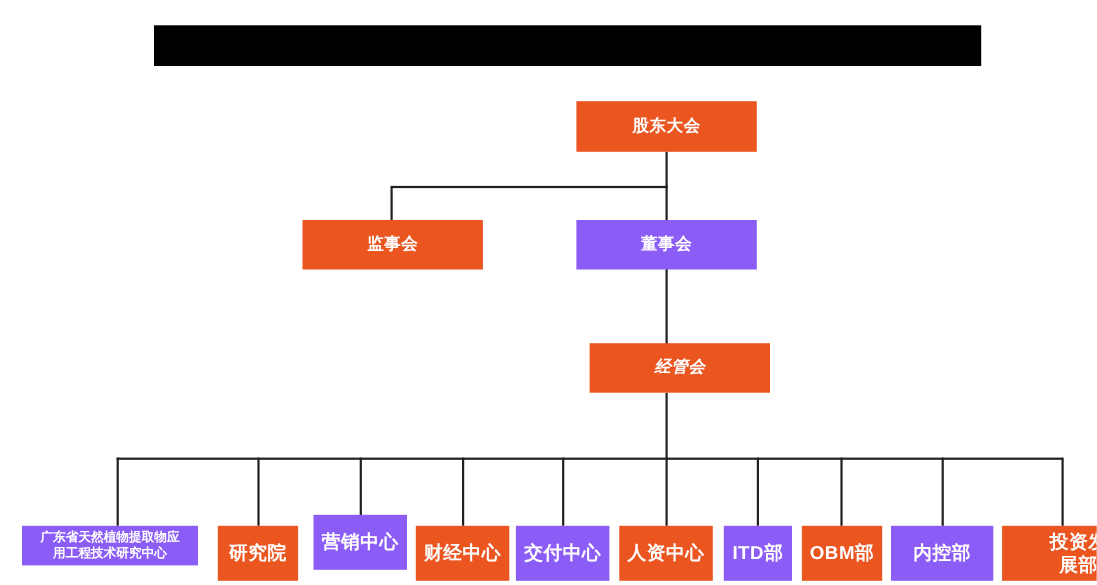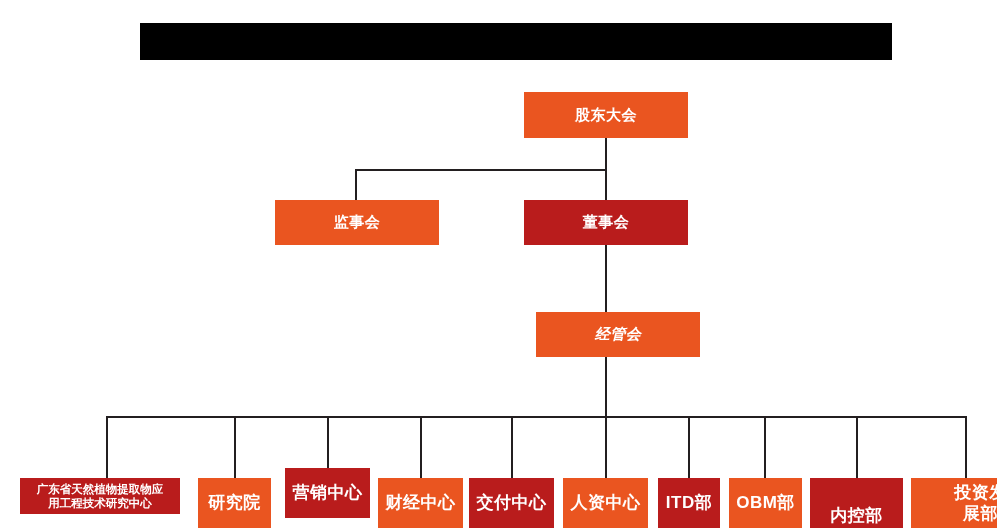--- a/index.html
+++ b/index.html
@@ -45,21 +45,21 @@
     align-items: center;
     justify-content: center;
     text-align: center;
     color: #ffffff;
     font-weight: bold;
     letter-spacing: 0.5px;
     line-height: 1.25;
     padding: 2px 4px;
   }
   .node.dark  { background: #EA5520; }
-  .node.light { background: #b91c1c; }
+  .node.light { background: #8b5cf6; }
 
   .node .label { display: block; white-space: pre-line; }
 
   
   .lvl-top   { font-size: 15px; }
   .lvl-dept  { font-size: 17px; }
   .lvl-dept.small { font-size: 11.5px; font-weight: bold; letter-spacing: 0; }
 </style>
 </head>
 <body>
@@ -135,21 +135,21 @@
   </div>
 
   <div class="node light lvl-dept" style="left:638px; top:478px; width:62px; height:50px;">
     <span class="label">ITD部</span>
   </div>
 
   <div class="node dark lvl-dept" style="left:709px; top:478px; width:73px; height:50px;">
     <span class="label">OBM部</span>
   </div>
 
-  <div class="node light lvl-dept" style="left:790px; top:478px; width:93px; height:50px;align-items:flex-end;">
+  <div class="node light lvl-dept" style="left:790px; top:478px; width:93px; height:50px;">
     <span class="label">内控部</span>
   </div>
 
   <div class="node dark lvl-dept" style="left:891px; top:478px; width:106px; height:50px;padding-left:37px;">
     <span class="label">投资发展部</span>
   </div>
 
 </div>
 
 </body></html>

